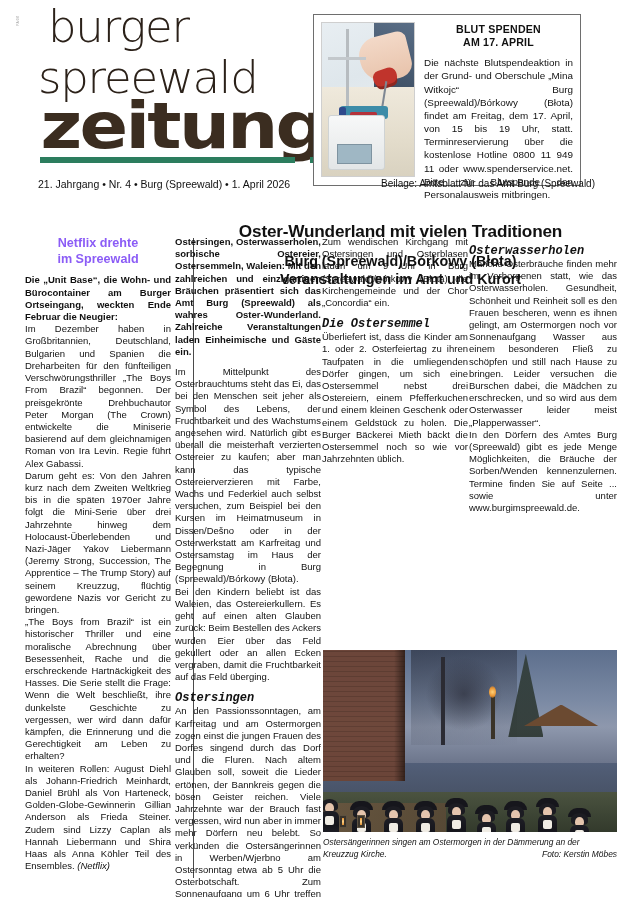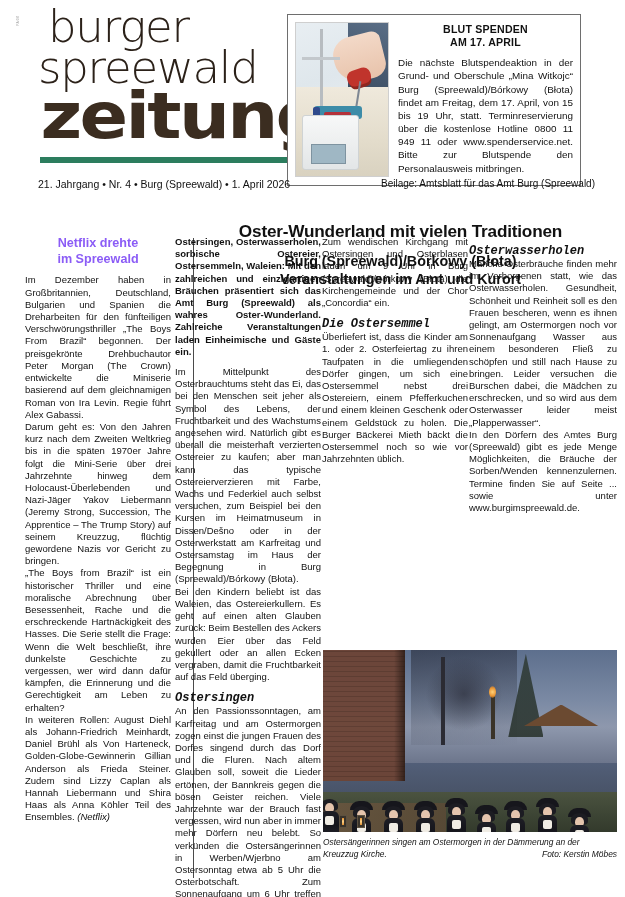--- a/index.html
+++ b/index.html
@@ -23,21 +23,21 @@
   }
   .logo-block { position:absolute; left:14px; top:8px; width:292px; }
   .logo-line1, .logo-line2 {
     font-family:"DejaVu Sans", sans-serif;
     font-weight:300;
     color:#2b2119;
     line-height:.86;
     letter-spacing:-1.2px;
   }
   .logo-line1 { font-size:45px; padding-left:12px; }
-  .logo-line2 { font-size:45px; padding-left:2px; margin-top:2px; }
+  .logo-line2 { font-size:45px; padding-left:2px; margin-top:12px; }
   .logo-line3 {
     font-family:"DejaVu Sans", sans-serif;
     font-weight:bold;
     font-size:64px;
     color:#3b2d20;
     letter-spacing:-2.4px;
     line-height:.8;
     margin-top:4px;
     padding-left:4px;
     transform:scaleX(1.12);
@@ -48,21 +48,21 @@
     width:255px; height:6px; background:#2c7d5e;
   }
   .logo-dot {
     position:absolute; left:288px; top:157px;
     width:16px; height:6px; background:#2c7d5e;
   }
 
   
   .ad-box {
     position:absolute; right:22px; top:14px;
-    width:294px; height:172px;
+    width:268px; height:172px;
     border:1.5px solid #6e6e6e;
     padding:7px;
     display:flex; gap:9px;
     background:#fff;
   }
   .ad-photo {
     width:94px; height:155px; flex:0 0 94px;
     border:1px solid #cfcfcf;
     position:relative; overflow:hidden;
     background:linear-gradient(160deg,#e8eef2 0%,#dfe7ec 35%,#e9eef1 70%,#f2f4f3 100%);
@@ -346,20 +346,21 @@
 
   <div class="content">
 
     <div class="vrule"></div>
 
     <div class="col c1">
       <div class="side-head">
         <div>Netflix drehte</div>
         <div>im Spreewald</div>
       </div>
+      <p class="lead">Die „Unit Base“, die Wohn- und Bürocontainer am Burger Ortseingang, weckten Ende Februar die Neugier:</p>
       <p class="body">Im Dezember haben in Großbritannien, Deutschland, Bulgarien und Spanien die Dreharbeiten für den fünfteiligen Verschwörungsthriller „The Boys From Brazil“ begonnen. Der preisgekrönte Drehbuchautor Peter Morgan (The Crown) entwickelte die Miniserie basierend auf dem gleichnamigen Roman von Ira Levin. Regie führt Alex Gabassi.</p>
       <p class="body">Darum geht es: Von den Jahren kurz nach dem Zweiten Weltkrieg bis in die späten 1970er Jahre folgt die Mini-Serie über drei Jahrzehnte hinweg dem Holocaust-Überlebenden und Nazi-Jäger Yakov Liebermann (Jeremy Strong, Succession, The Apprentice – The Trump Story) auf seinem Kreuzzug, flüchtig gewordene Nazis vor Gericht zu bringen.</p>
       <p class="body">„The Boys from Brazil“ ist ein historischer Thriller und eine moralische Abrechnung über Besessenheit, Rache und die erschreckende Hartnäckigkeit des Hasses. Die Serie stellt die Frage: Wenn die Welt beschließt, ihre dunkelste Geschichte zu vergessen, wer wird dann dafür kämpfen, die Erinnerung und die Gerechtigkeit am Leben zu erhalten?</p>
       <p class="body"><span>In weiteren Rollen: August Diehl als Johann-Friedrich Meinhardt, Daniel Brühl als Von Harteneck, Golden-Globe-Gewinnerin Gillian Anderson als Frieda Steiner. Zudem sind Lizzy Caplan als Hannah Liebermann und Shira Haas als Anna Köhler Teil des Ensembles.</span> <span class="italic">(Netflix)</span></p>
     </div>
 
     <div class="col c2">
       <p class="lead">Ostersingen, Osterwasserholen, sorbische Ostereier, Ostersemmeln, Waleien: Mit den zahlreichen und einzigartigen Bräuchen präsentiert sich das Amt Burg (Spreewald) als wahres Oster-Wunderland. Zahlreiche Veranstaltungen laden Einheimische und Gäste ein.</p>
       <p class="body spaced">Im Mittelpunkt des Osterbrauchtums steht das Ei, das bei den Menschen seit jeher als Symbol des Lebens, der Fruchtbarkeit und des Wachstums angesehen wird. Natürlich gibt es überall die meisterhaft verzierten Ostereier zu kaufen; aber man kann das typische Ostereierverzieren mit Farbe, Wachs und Federkiel auch selbst versuchen, zum Beispiel bei den Kursen im Heimatmuseum in Dissen/Dešno oder in der Osterwerkstatt am Karfreitag und Ostersamstag im Haus der Begegnung in Burg (Spreewald)/Bórkowy (Błota).</p>
       <p class="body">Bei den Kindern beliebt ist das Waleien, das Ostereierkullern. Es geht auf einen alten Glauben zurück: Beim Bestellen des Ackers wurden Eier über das Feld gekullert oder an allen Ecken vergraben, damit die Fruchtbarkeit auf das Feld überging.</p>

